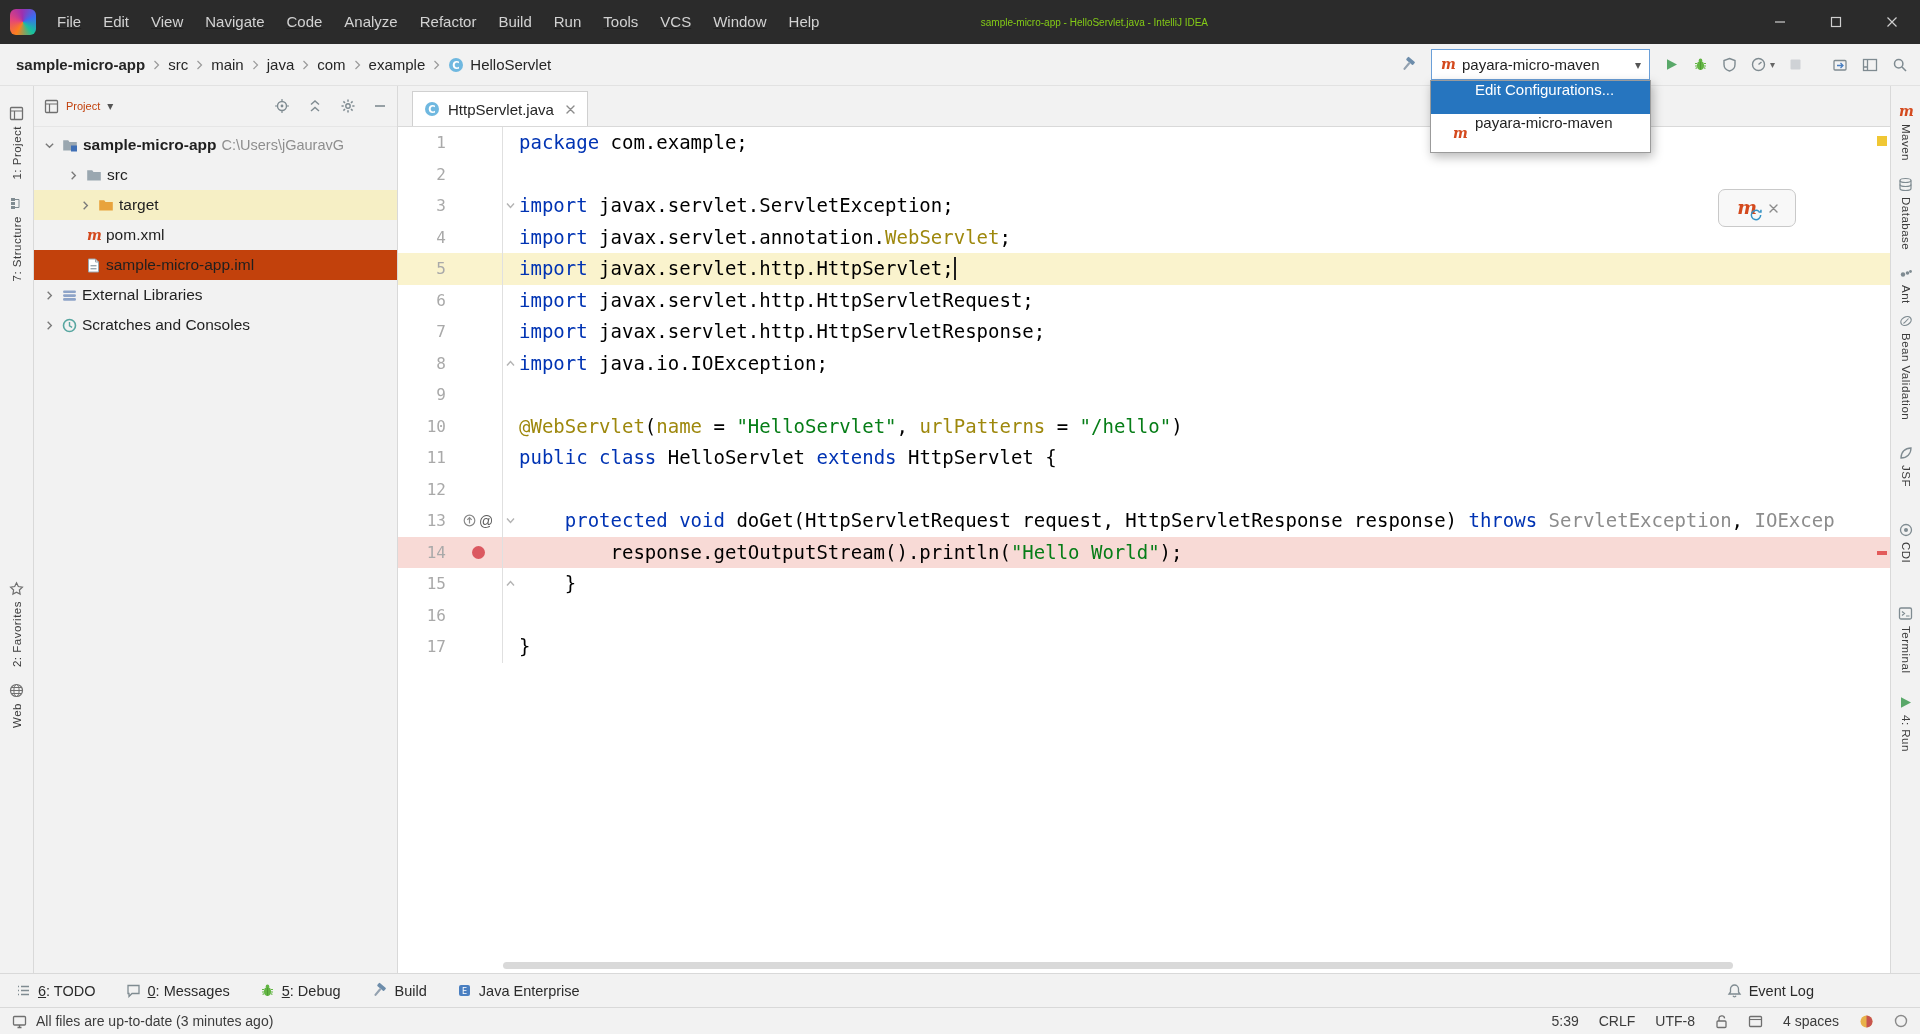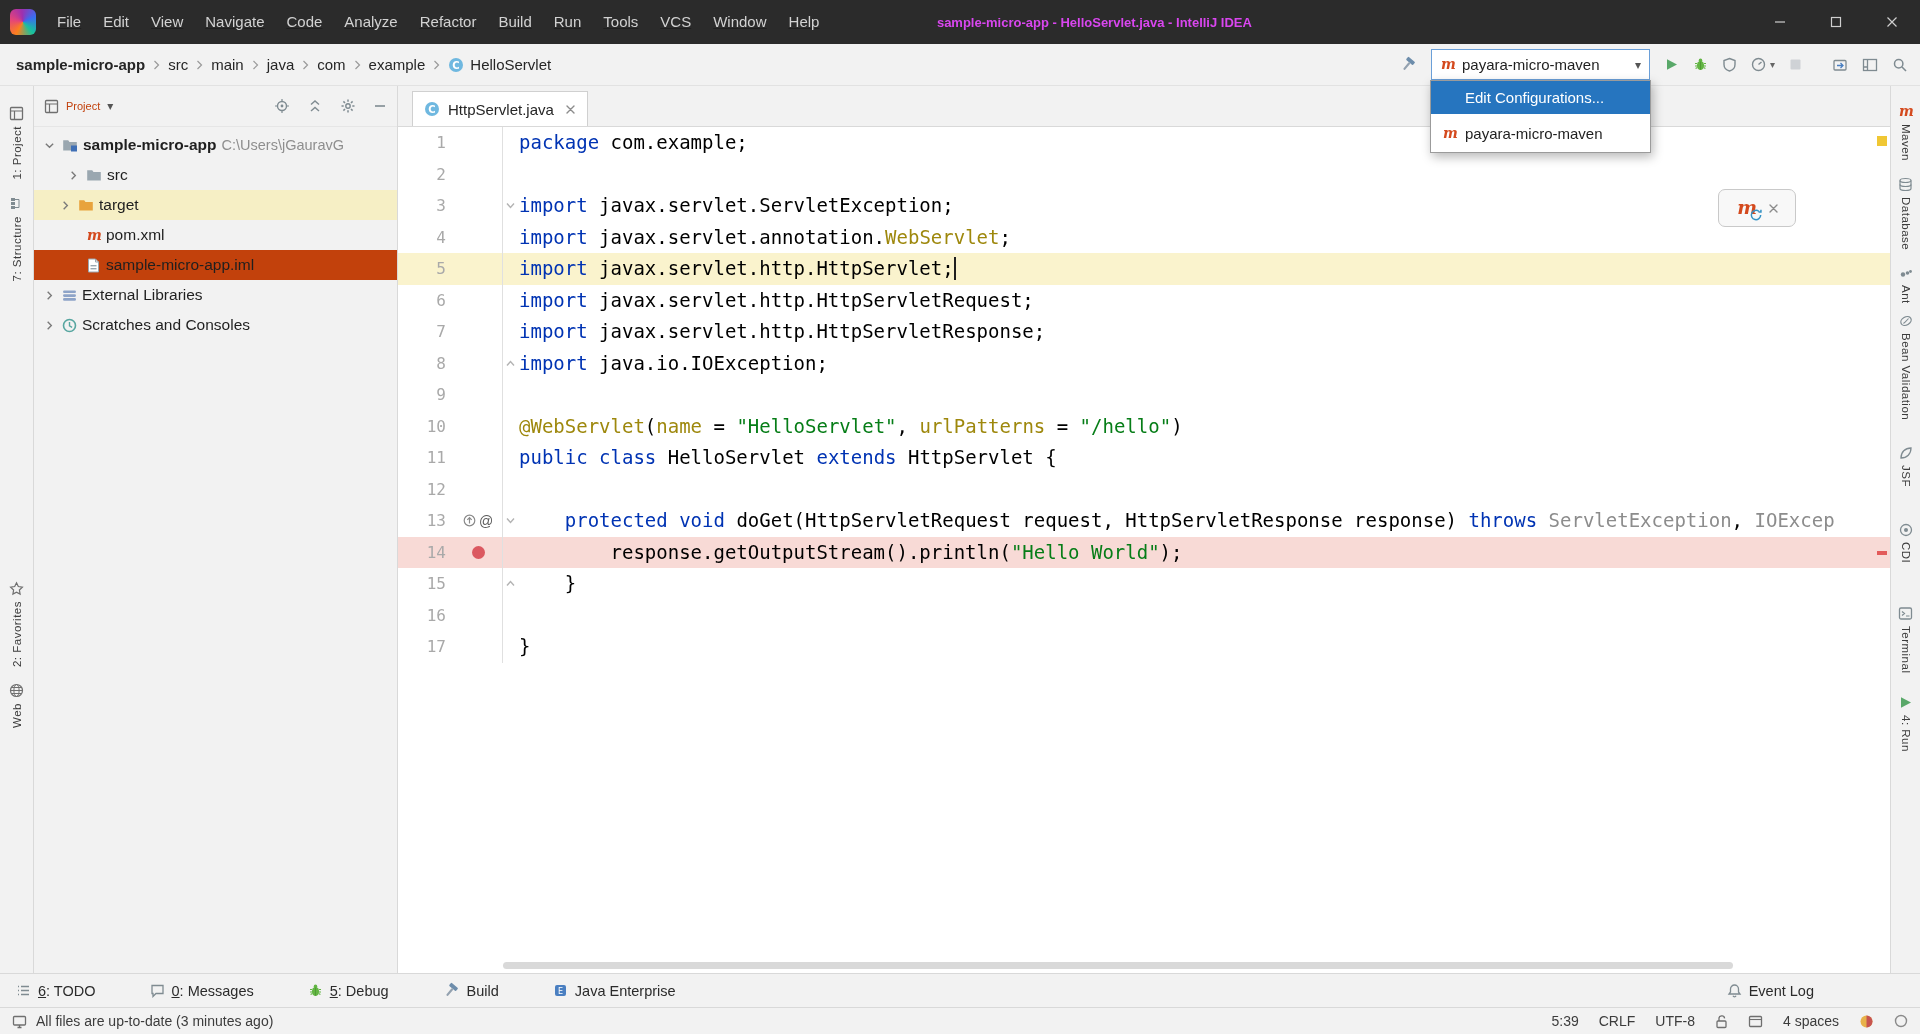--- a/index.html
+++ b/index.html
@@ -8,42 +8,42 @@
   .ic{display:inline-flex;align-items:center;justify-content:center;line-height:0;}
   .bold{font-weight:bold;}
   .spacer{flex:1;}
 
   
   .titlebar{height:44px;background:#2b2b2b;display:flex;align-items:center;position:relative;z-index:60;}
   .logo{width:26px;height:26px;border-radius:6px;margin:0 10px;flex:none;
         background:conic-gradient(from 210deg,#fc801d,#e4447a,#9f2fae,#3a6df0,#18c29c,#fc801d);}
   .menubar{display:flex;align-items:center;height:100%;text-decoration:underline;}
   .menu-item{color:#d2d2d2;padding:0 11px;height:44px;line-height:44px;font-size:15px;cursor:default;}
-  .win-title{position:absolute;left:57%;transform:translateX(-50%);color:#d946ef;font-size:13px;white-space:nowrap;font-weight:bold;}
+  .win-title{position:absolute;left:57%;transform:translateX(-50%);color:#84cc16;font-size:10px;white-space:nowrap;}
   .win-controls{margin-left:auto;display:flex;height:100%;}
   .win-btn{width:56px;display:flex;align-items:center;justify-content:center;}
 
   
   .navbar{height:42px;background:#f2f2f2;border-bottom:1px solid #e2e2e2;display:flex;align-items:center;
           padding:0 12px 0 16px;position:relative;z-index:50;}
   .breadcrumbs{display:flex;align-items:center;gap:7px;white-space:nowrap;}
   .crumb{display:inline-flex;align-items:center;gap:6px;color:#262626;font-size:15px;}
   .crumb-sep{display:inline-flex;}
   .nav-right{margin-left:auto;display:flex;align-items:center;gap:14px;}
   .nav-btn{cursor:default;}
   .gap-left{margin-left:16px;}
   .mini-arrow{margin-left:-10px;font-size:10px;color:#666;}
   .combo-wrap{position:relative;}
   .run-combo{width:219px;height:31px;border:1px solid #6a9fd8;background:#fff;display:flex;align-items:center;
              gap:7px;padding:0 8px;font-size:15px;}
   .combo-label{flex:1;overflow:hidden;white-space:nowrap;}
   .combo-arrow{color:#555;font-size:12px;}
   .config-dropdown{position:absolute;top:31px;left:-1px;width:221px;background:#fff;border:1px solid #9b9b9b;
                    box-shadow:2px 4px 10px rgba(0,0,0,.28);z-index:100;}
-  .dd-row{height:34px;display:flex;align-items:center;gap:7px;padding:0 10px;font-size:15px;color:#1f1f1f;}
+  .dd-row{height:34px;display:flex;gap:7px;padding:0 20px;font-size:15px;color:#1f1f1f;}
   .dd-row.selected{background:#2675bf;color:#fff;height:33px;}
   .dd-ic{width:17px;display:inline-flex;justify-content:center;}
   .dd-row:nth-child(2){height:38px;}
 
   
   .main{display:flex;height:887px;position:relative;background:#f2f2f2;}
   .strip{width:34px;background:#f2f2f2;flex:none;display:flex;flex-direction:column;align-items:center;overflow:hidden;}
   .strip.left{border-right:1px solid #d9d9d9;}
   .strip.right{width:30px;border-left:1px solid #d9d9d9;}
   .vtab{display:flex;flex-direction:column;align-items:center;gap:5px;cursor:default;}
@@ -100,21 +100,21 @@
   .mw-m{position:relative;display:inline-flex;}
   .mw-refresh{position:absolute;right:-7px;bottom:-4px;}
   .hscroll{position:absolute;left:105px;bottom:4px;width:1230px;height:7px;border-radius:4px;background:#b9b9b9;opacity:.55;}
   .stripe{position:absolute;right:0;top:0;width:16px;height:100%;}
   .stripe .mark{position:absolute;}
   .mark.yellow{right:3px;top:9px;width:10px;height:10px;background:#f0c734;}
   .mark.red{right:3px;top:424px;width:10px;height:4px;background:#e35a5a;}
 
   
   .toolbar{height:34px;background:#f2f2f2;border-top:1px solid #d9d9d9;display:flex;align-items:center;
-           padding:0 16px;gap:54px;font-size:14.5px;color:#2b2b2b;}
+           padding:0 16px;gap:30px;font-size:14.5px;color:#2b2b2b;}
   .tool-item{display:flex;align-items:center;gap:7px;cursor:default;}
   .toolbar-right{margin-left:auto;display:flex;align-items:center;gap:7px;margin-right:90px;}
   .statusbar{height:27px;background:#f2f2f2;border-top:1px solid #d9d9d9;display:flex;align-items:center;
              padding:0 12px;font-size:14px;color:#3c3c3c;gap:9px;}
   .status-right{margin-left:auto;display:flex;align-items:center;gap:20px;}
 </style>
 </head>
 <body>
 
 <div class="app" data-name="intellij-window">
@@ -408,21 +408,21 @@
                 <path d="M4 2l4 4-4 4" fill="none" stroke="#7a7a7a" stroke-width="1.5"></path>
               </svg>
             </span>
             <span class="ic" data-name="folder-icon">
               <svg width="16" height="16" viewBox="0 0 16 16">
                 <path d="M1.2 13.5V3.2h5l1.3 1.7h7.3v8.6z" fill="#9aa7b0"></path>
               </svg>
             </span>
             <span class="tree-label">src</span>
           </div>
-          <div class="tree-row hl" data-name="tree-item-target" style="padding-left:24px">
+          <div class="tree-row hl" data-name="tree-item-target" style="padding-left:44px">
             <span class="tw ic" data-name="chevron-right-icon">
               <svg width="11" height="11" viewBox="0 0 12 12">
                 <path d="M4 2l4 4-4 4" fill="none" stroke="#7a7a7a" stroke-width="1.5"></path>
               </svg>
             </span>
             <span class="ic" data-name="folder-excluded-icon">
               <svg width="16" height="16" viewBox="0 0 16 16">
                 <path d="M1.2 13.5V3.2h5l1.3 1.7h7.3v8.6z" fill="#e8a33d"></path>
               </svg>
             </span>

